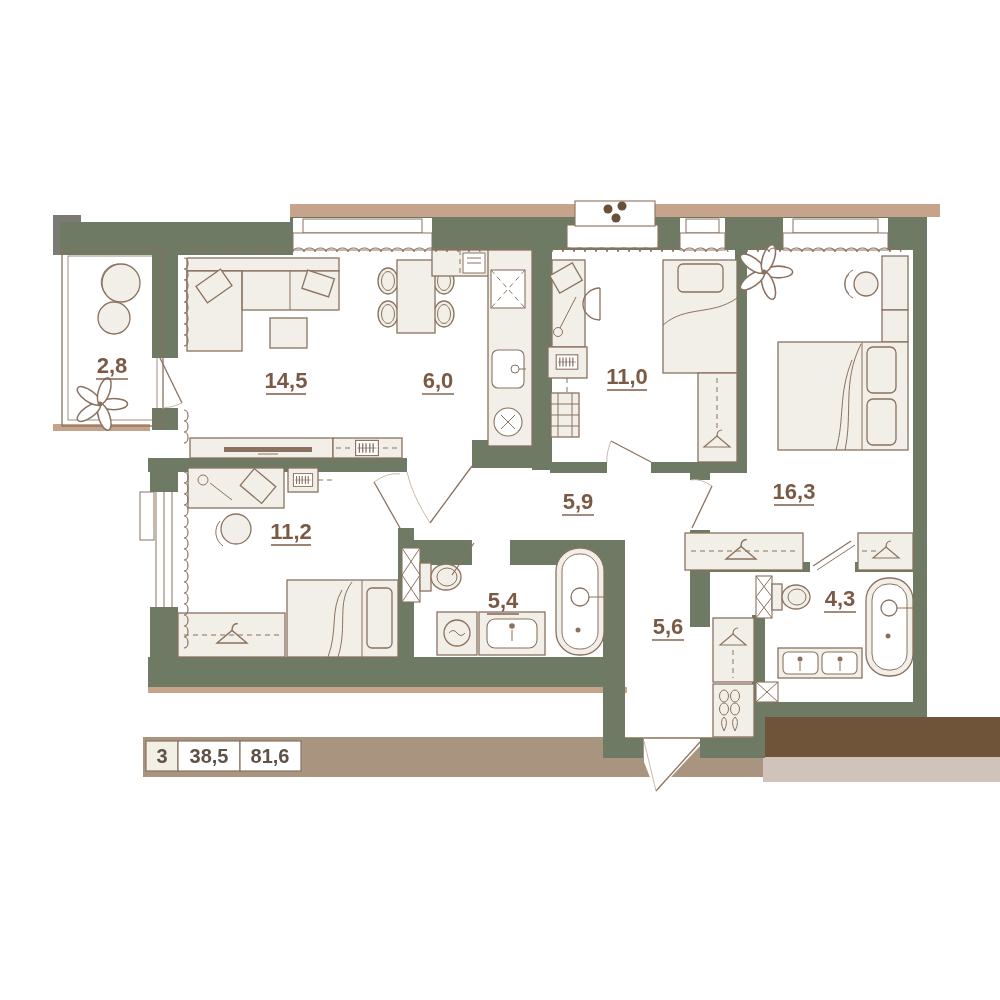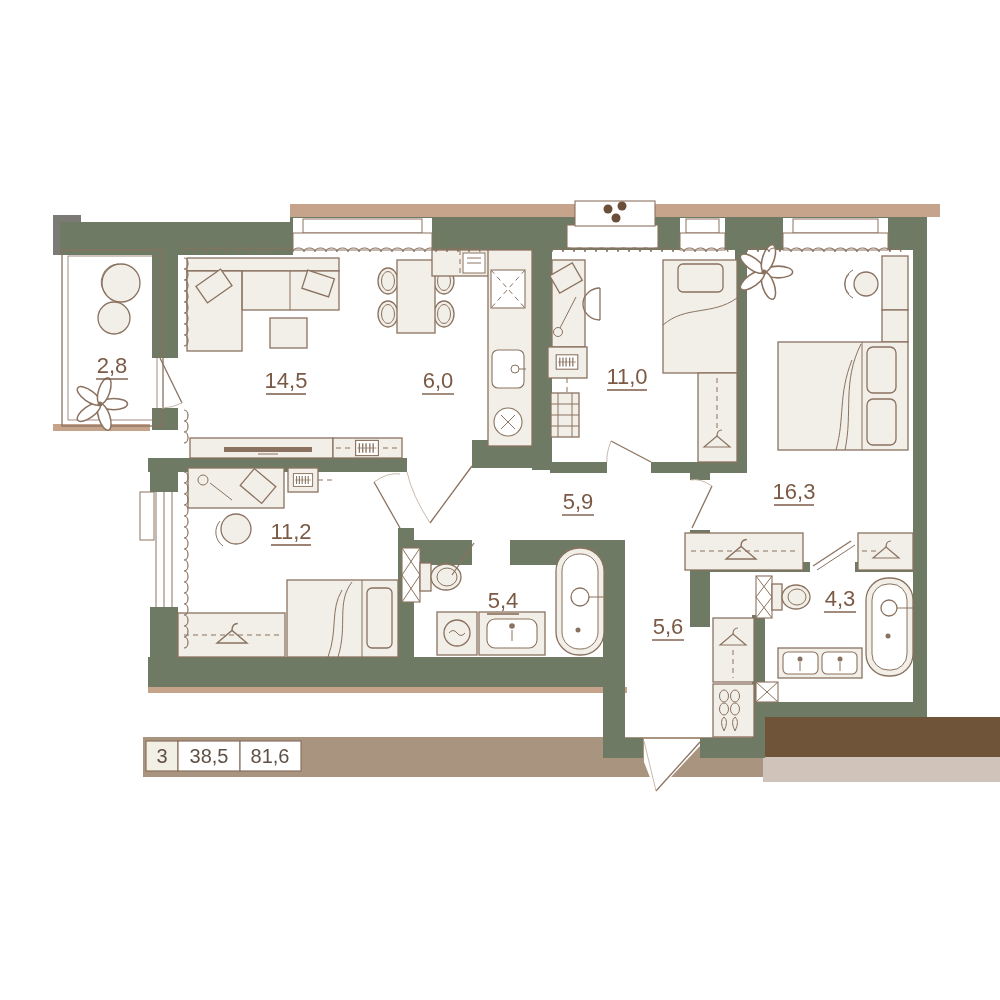--- a/index.html
+++ b/index.html
@@ -1,17 +1,17 @@
 <!DOCTYPE html>
 <html style="--c-wall: #6e7a63; --c-line: #8b7260; --c-furniture-fill: #f1efe7; --c-label-text: #7b5a45; --c-legend-text: #5f5146; --c-tan-band: #c6a38b; --c-taupe-band: #a8947f; --c-brown-band: #705439; --c-light-band: #cfc3ba; --c-faint: #c9b9a9; --c-grey-block: #7b7a74; --c-fan-dot: #6b4f38; --c-cell-bg: #f2efe4;"><head>
 <meta charset="utf-8">
 <style>
   html,body{margin:0;padding:0;background:#fff;}
   body{width:1000px;height:1000px;font-family:"Liberation Sans",sans-serif;}
-  #plan-root{position:relative;width:804px;height:1000px;}
+  #plan-root{position:relative;width:804px;height:1000px;font-weight:bold;}
   svg{display:block;}
   .wall{fill:var(--c-wall);}
   .grey{fill:var(--c-grey-block);}
   .tan{fill:var(--c-tan-band);}
   .taupe{fill:var(--c-taupe-band);}
   .brown{fill:var(--c-brown-band);}
   .light{fill:var(--c-light-band);}
   .furn{fill:var(--c-furniture-fill);stroke:var(--c-line);stroke-width:1.3;}
   .white{fill:#ffffff;stroke:var(--c-line);stroke-width:1.1;}
   .plainwhite{fill:#ffffff;}

